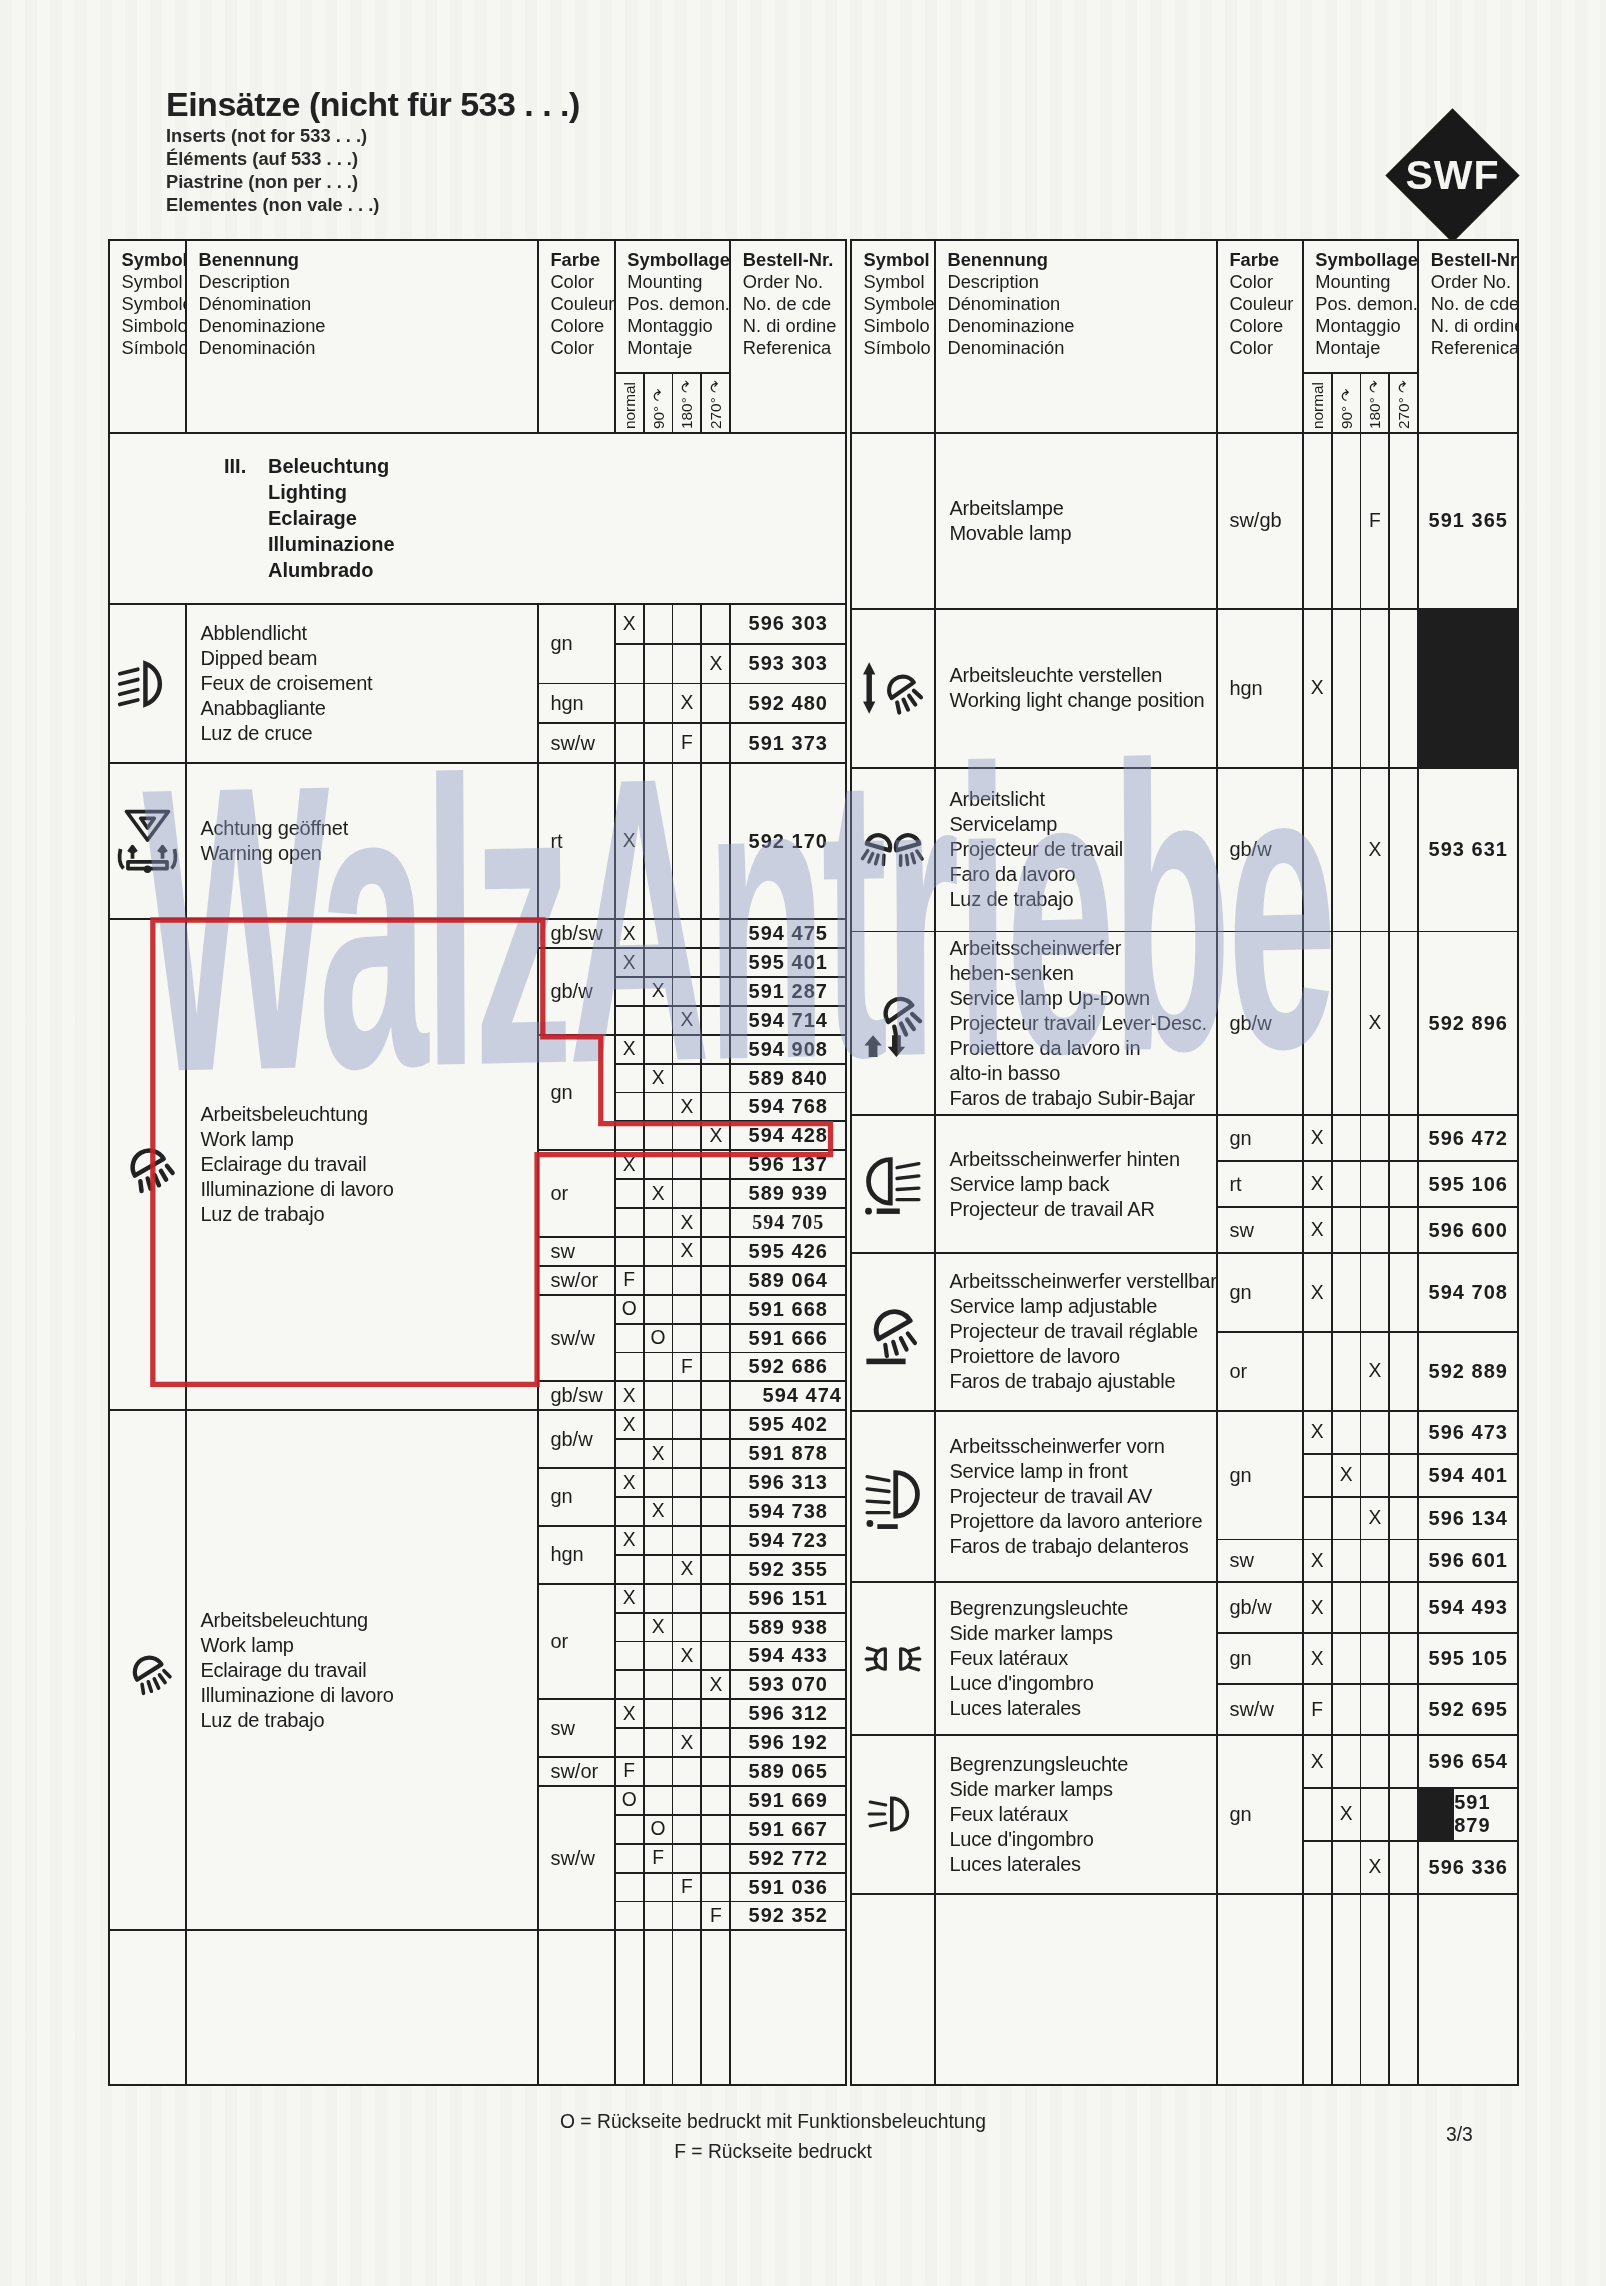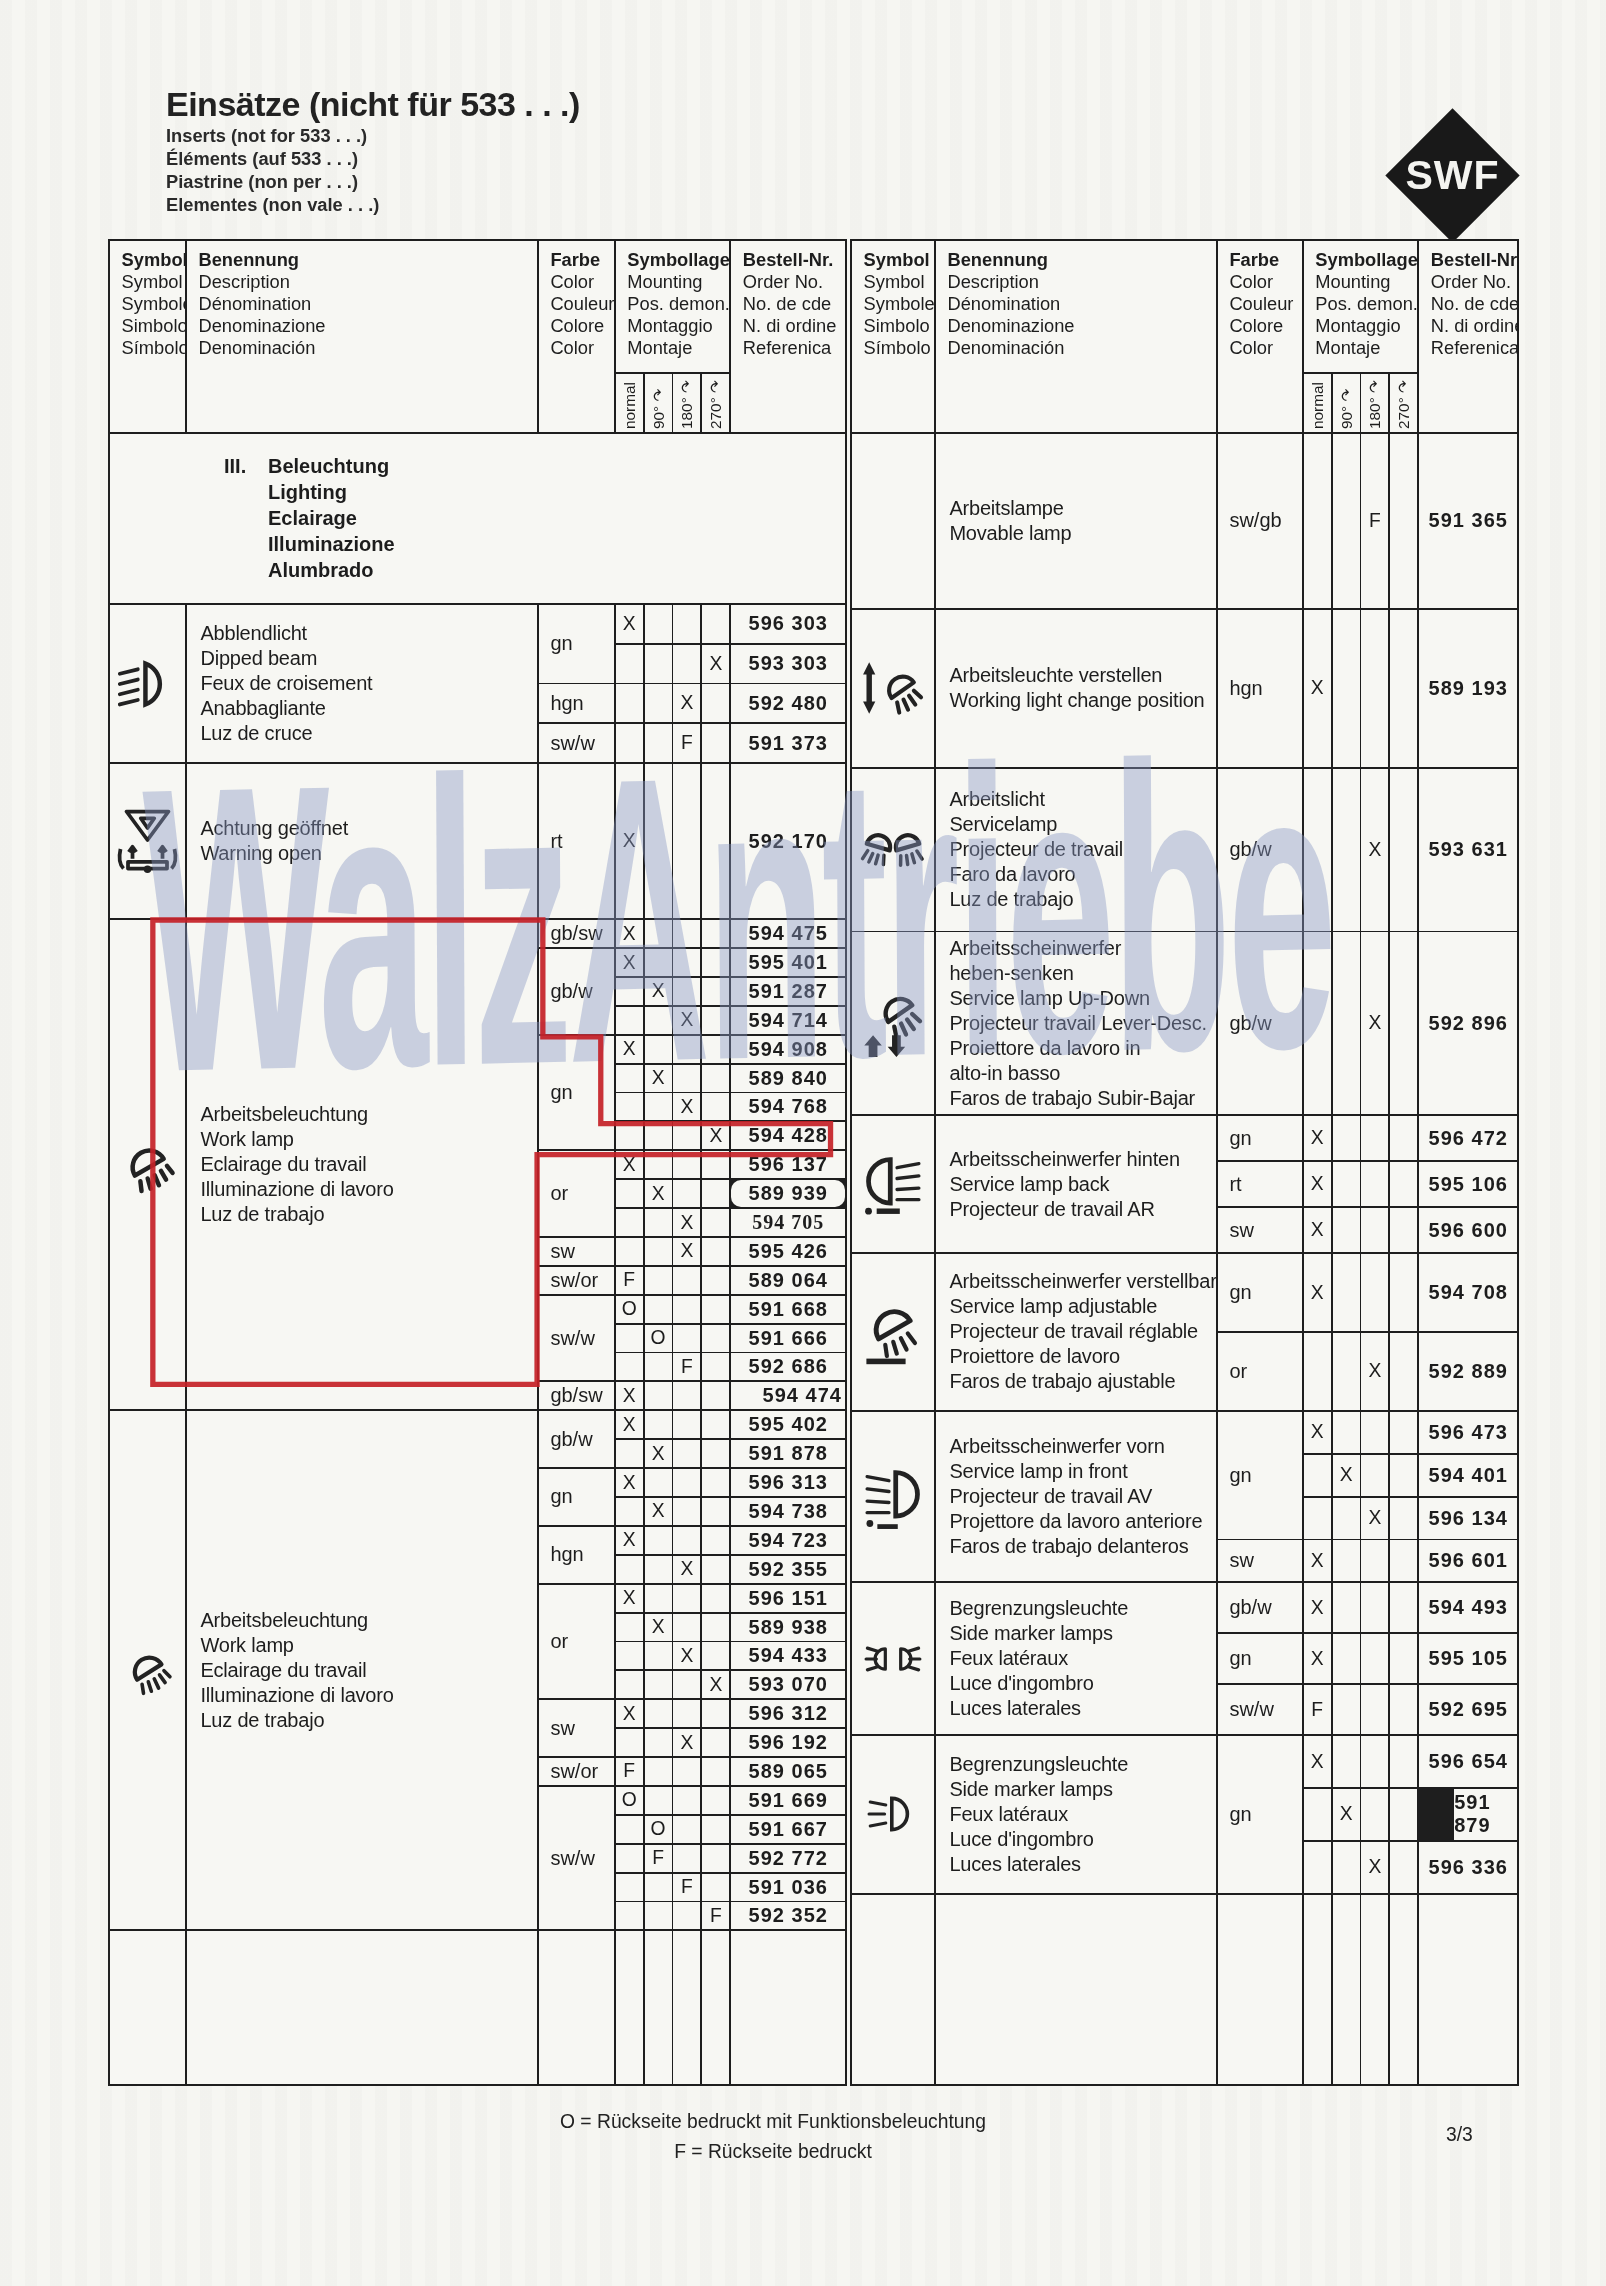--- a/index.html
+++ b/index.html
@@ -253,21 +253,21 @@
         <div class="c colr" style="grid-area: 9 / 3 / span 3;">or</div>
         <div class="c mk" style="grid-area: 9 / 4;">X</div>
         <div class="c mk" style="grid-area: 9 / 5;"></div>
         <div class="c mk" style="grid-area: 9 / 6;"></div>
         <div class="c mk" style="grid-area: 9 / 7;"></div>
         <div class="c ord" style="grid-area: 9 / 8;">596 137</div>
         <div class="c mk" style="grid-area: 10 / 4;"></div>
         <div class="c mk" style="grid-area: 10 / 5;">X</div>
         <div class="c mk" style="grid-area: 10 / 6;"></div>
         <div class="c mk" style="grid-area: 10 / 7;"></div>
-        <div class="c ord" style="grid-area: 10 / 8; border-radius: 10px;">589 939</div>
+        <div class="c ord" style="grid-area: 10 / 8;">589 939</div>
         <div class="c mk" style="grid-area: 11 / 4;"></div>
         <div class="c mk" style="grid-area: 11 / 5;"></div>
         <div class="c mk" style="grid-area: 11 / 6;">X</div>
         <div class="c mk" style="grid-area: 11 / 7;"></div>
         <div class="c ord" style="grid-area: 11 / 8; font-family: Liberation Serif, serif;">594 705</div>
         <div class="c colr" style="grid-area: 12 / 3 / span 1;">sw</div>
         <div class="c mk" style="grid-area: 12 / 4;"></div>
         <div class="c mk" style="grid-area: 12 / 5;"></div>
         <div class="c mk" style="grid-area: 12 / 6;">X</div>
         <div class="c mk" style="grid-area: 12 / 7;"></div>
@@ -506,21 +506,20 @@
         </div>
         <div class="c nm" style="grid-area: 1 / 2 / span 1;">
           <div class="desc-line">Arbeitsleuchte verstellen</div>
           <div class="desc-line">Working light change position</div>
         </div>
         <div class="c colr" style="grid-area: 1 / 3 / span 1;">hgn</div>
         <div class="c mk" style="grid-area: 1 / 4;">X</div>
         <div class="c mk" style="grid-area: 1 / 5;"></div>
         <div class="c mk" style="grid-area: 1 / 6;"></div>
         <div class="c mk" style="grid-area: 1 / 7;"></div>
-        <div class="c ord" style="grid-area: 1 / 8;">589 193</div>
       </div>
       <div class="tblock" style="grid-template-columns: 82px 280px 84px 27px 27px 27px 27px 98px; grid-auto-rows: 162px;">
         <div class="c sym" style="grid-area: 1 / 1 / span 1;">
           <svg viewBox="0 0 100 100" width="70" height="70">
             <g transform="rotate(16 30 42)">
               <path d="M13 46 A17 17 0 0 1 47 46 Z" stroke="#222" fill="none" stroke-width="6" stroke-linejoin="round"></path>
               <g stroke="#222" stroke-width="5" stroke-linecap="round">
                 <line x1="17" y1="55" x2="13" y2="68"></line>
                 <line x1="25" y1="57" x2="23" y2="70"></line>
                 <line x1="33" y1="57" x2="33" y2="70"></line>

